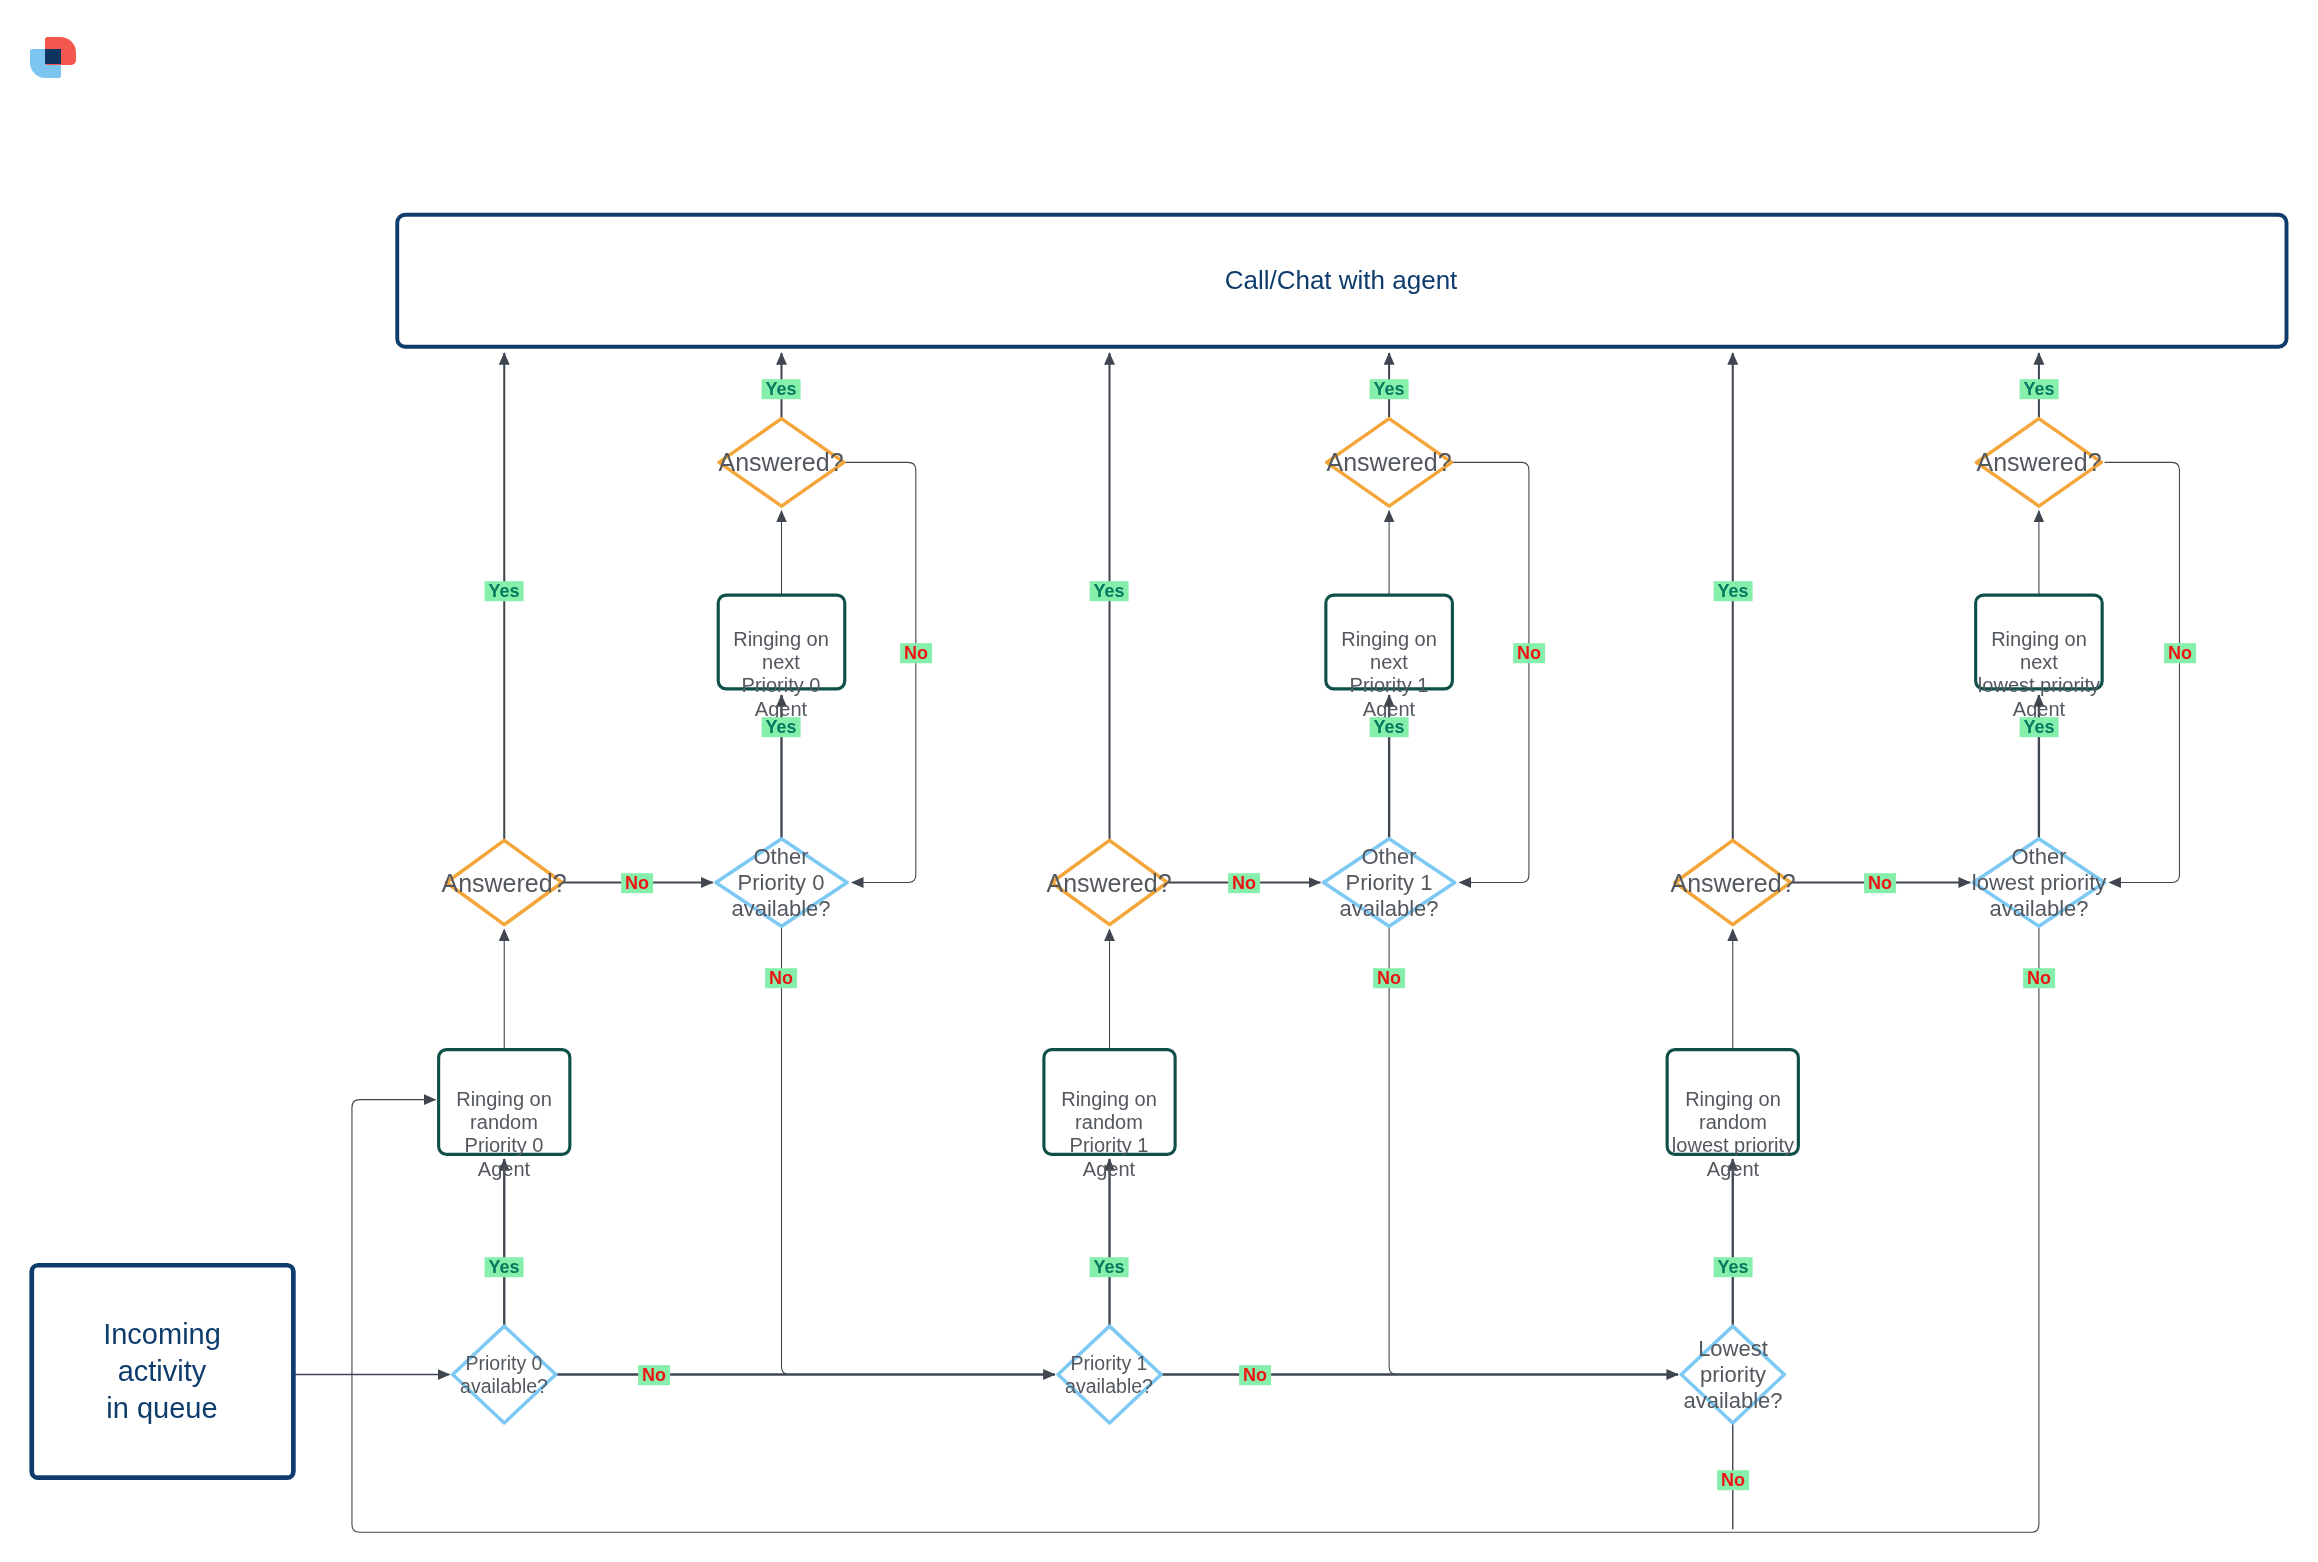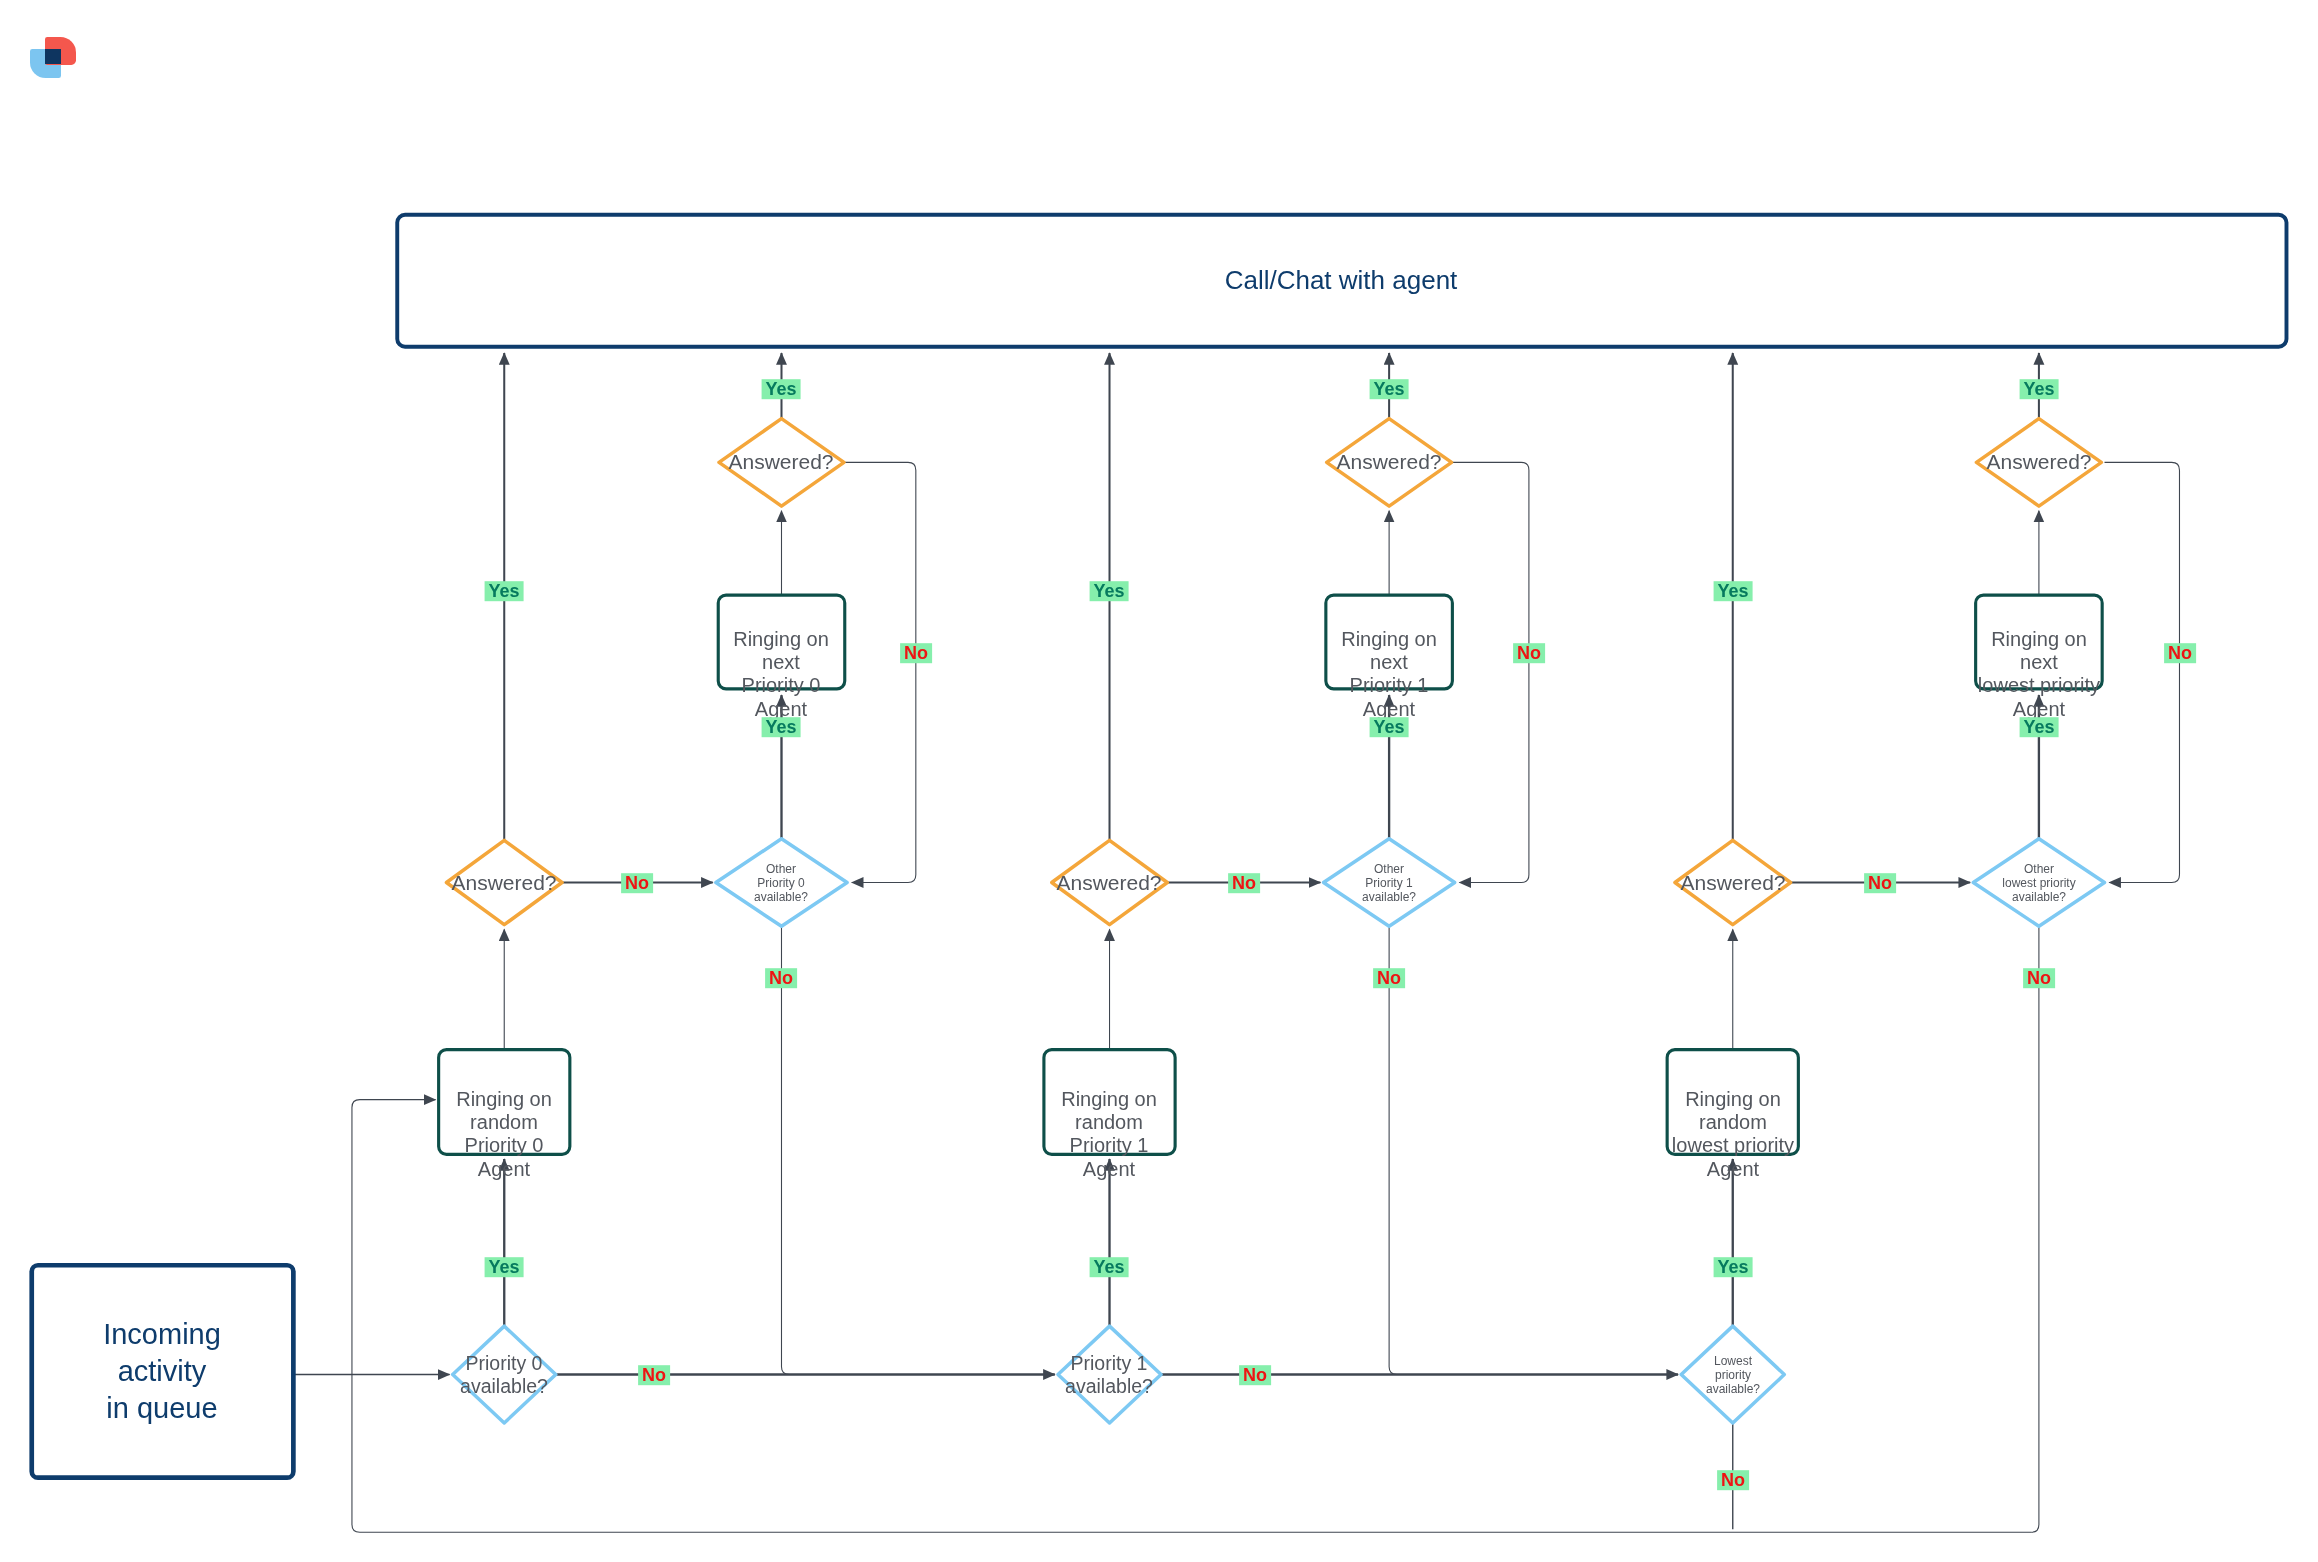--- a/index.html
+++ b/index.html
@@ -11,22 +11,22 @@
   .logo{position:absolute;left:30px;top:35px;width:48px;height:45px;}
   .logo .red{position:absolute;left:15px;top:1.6px;width:31px;height:28px;background:#f4574d;border-radius:2.3px 15.6px 4.7px 2.3px;}
   .logo .blue{position:absolute;left:0px;top:14px;width:31px;height:29px;background:#7cc5f0;border-radius:2.3px 2.3px 2.3px 15.6px;}
   .logo .navy{position:absolute;left:15px;top:14px;width:16.4px;height:15px;background:#0e3560;}
   .title{position:absolute;left:102px;top:66px;font-size:42px;font-weight:700;color:#0e3c6c;letter-spacing:-0.8px;white-space:nowrap;}
   
   .lbl{position:absolute;transform:translate(-50%,-50%);text-align:center;white-space:pre-line;}
   .shape-text{color:#53575e;line-height:1.2;}
   .box4{font-size:20px;line-height:1.16;margin-top:32px;}
   .diam2{font-size:19.5px;}
-  .diam3{font-size:12px;line-height:1.18;}
-  .answered{font-size:21px;}
+  .diam3{font-size:22px;line-height:1.18;}
+  .answered{font-size:25px;}
   .bignavy{color:#0e3c6c;}
   .callchat{font-size:26px;}
   .incoming{font-size:29px;line-height:1.28;}
   .edge{font-size:18px;font-weight:700;background:#86efac;padding:0.8px 3.9px;line-height:1;}
   .yes{color:#067a5e;}
   .no{color:#ee1414;}
 </style>
 </head>
 <body>
 

